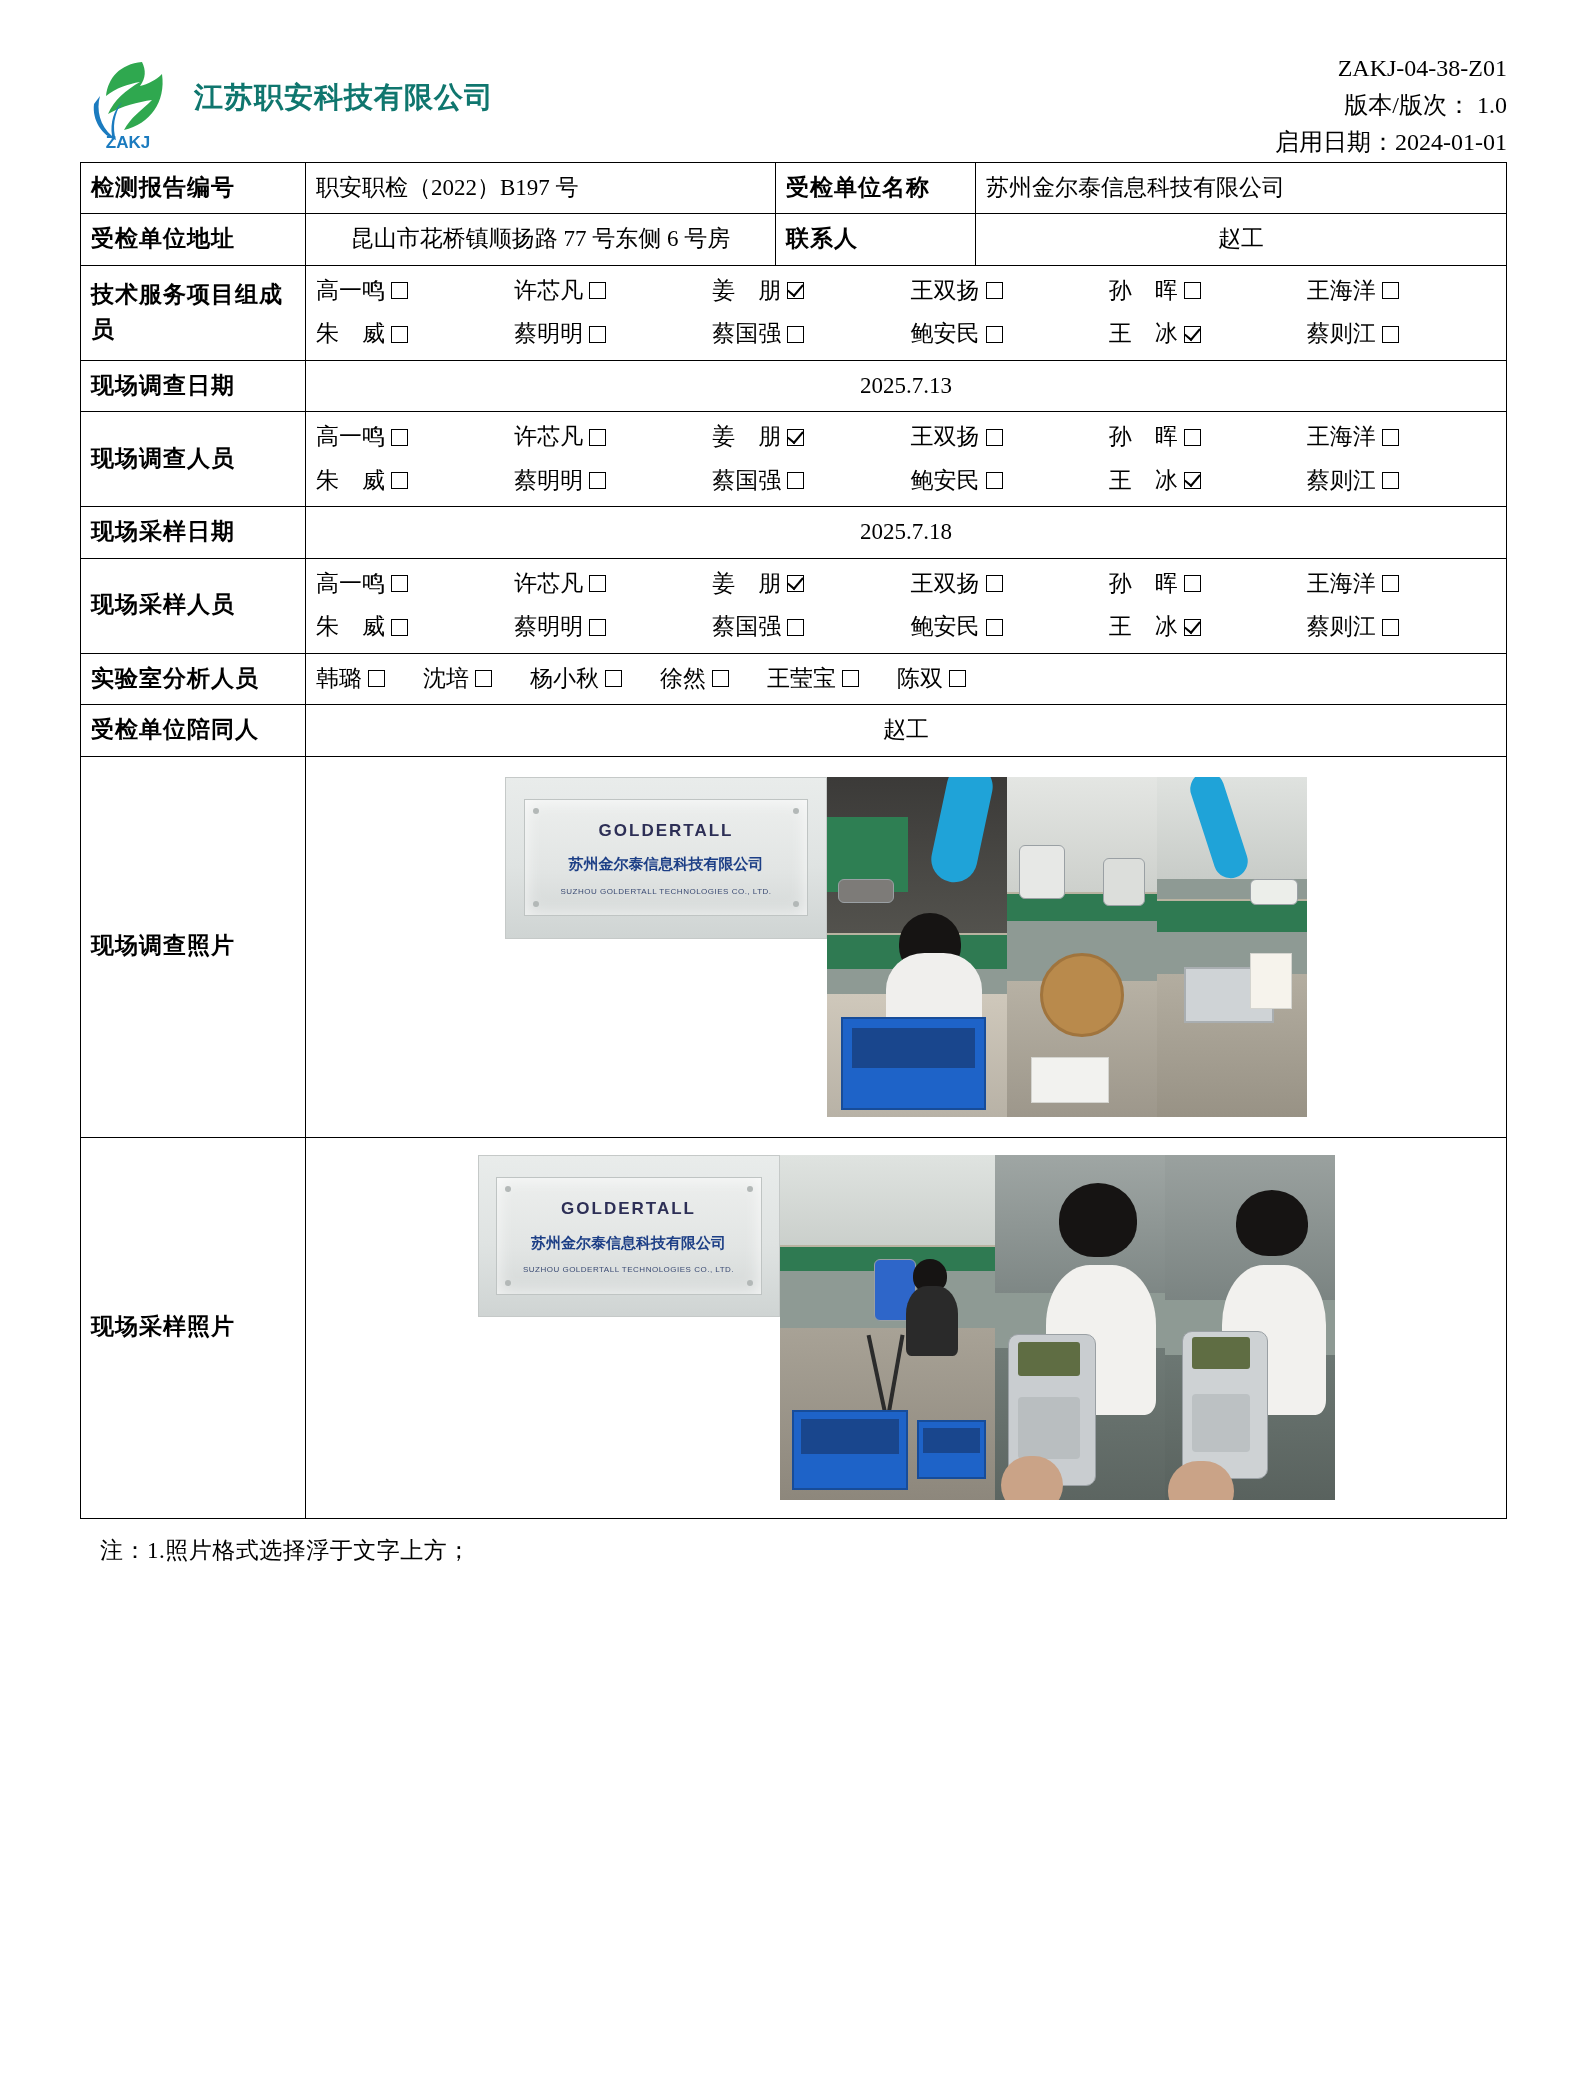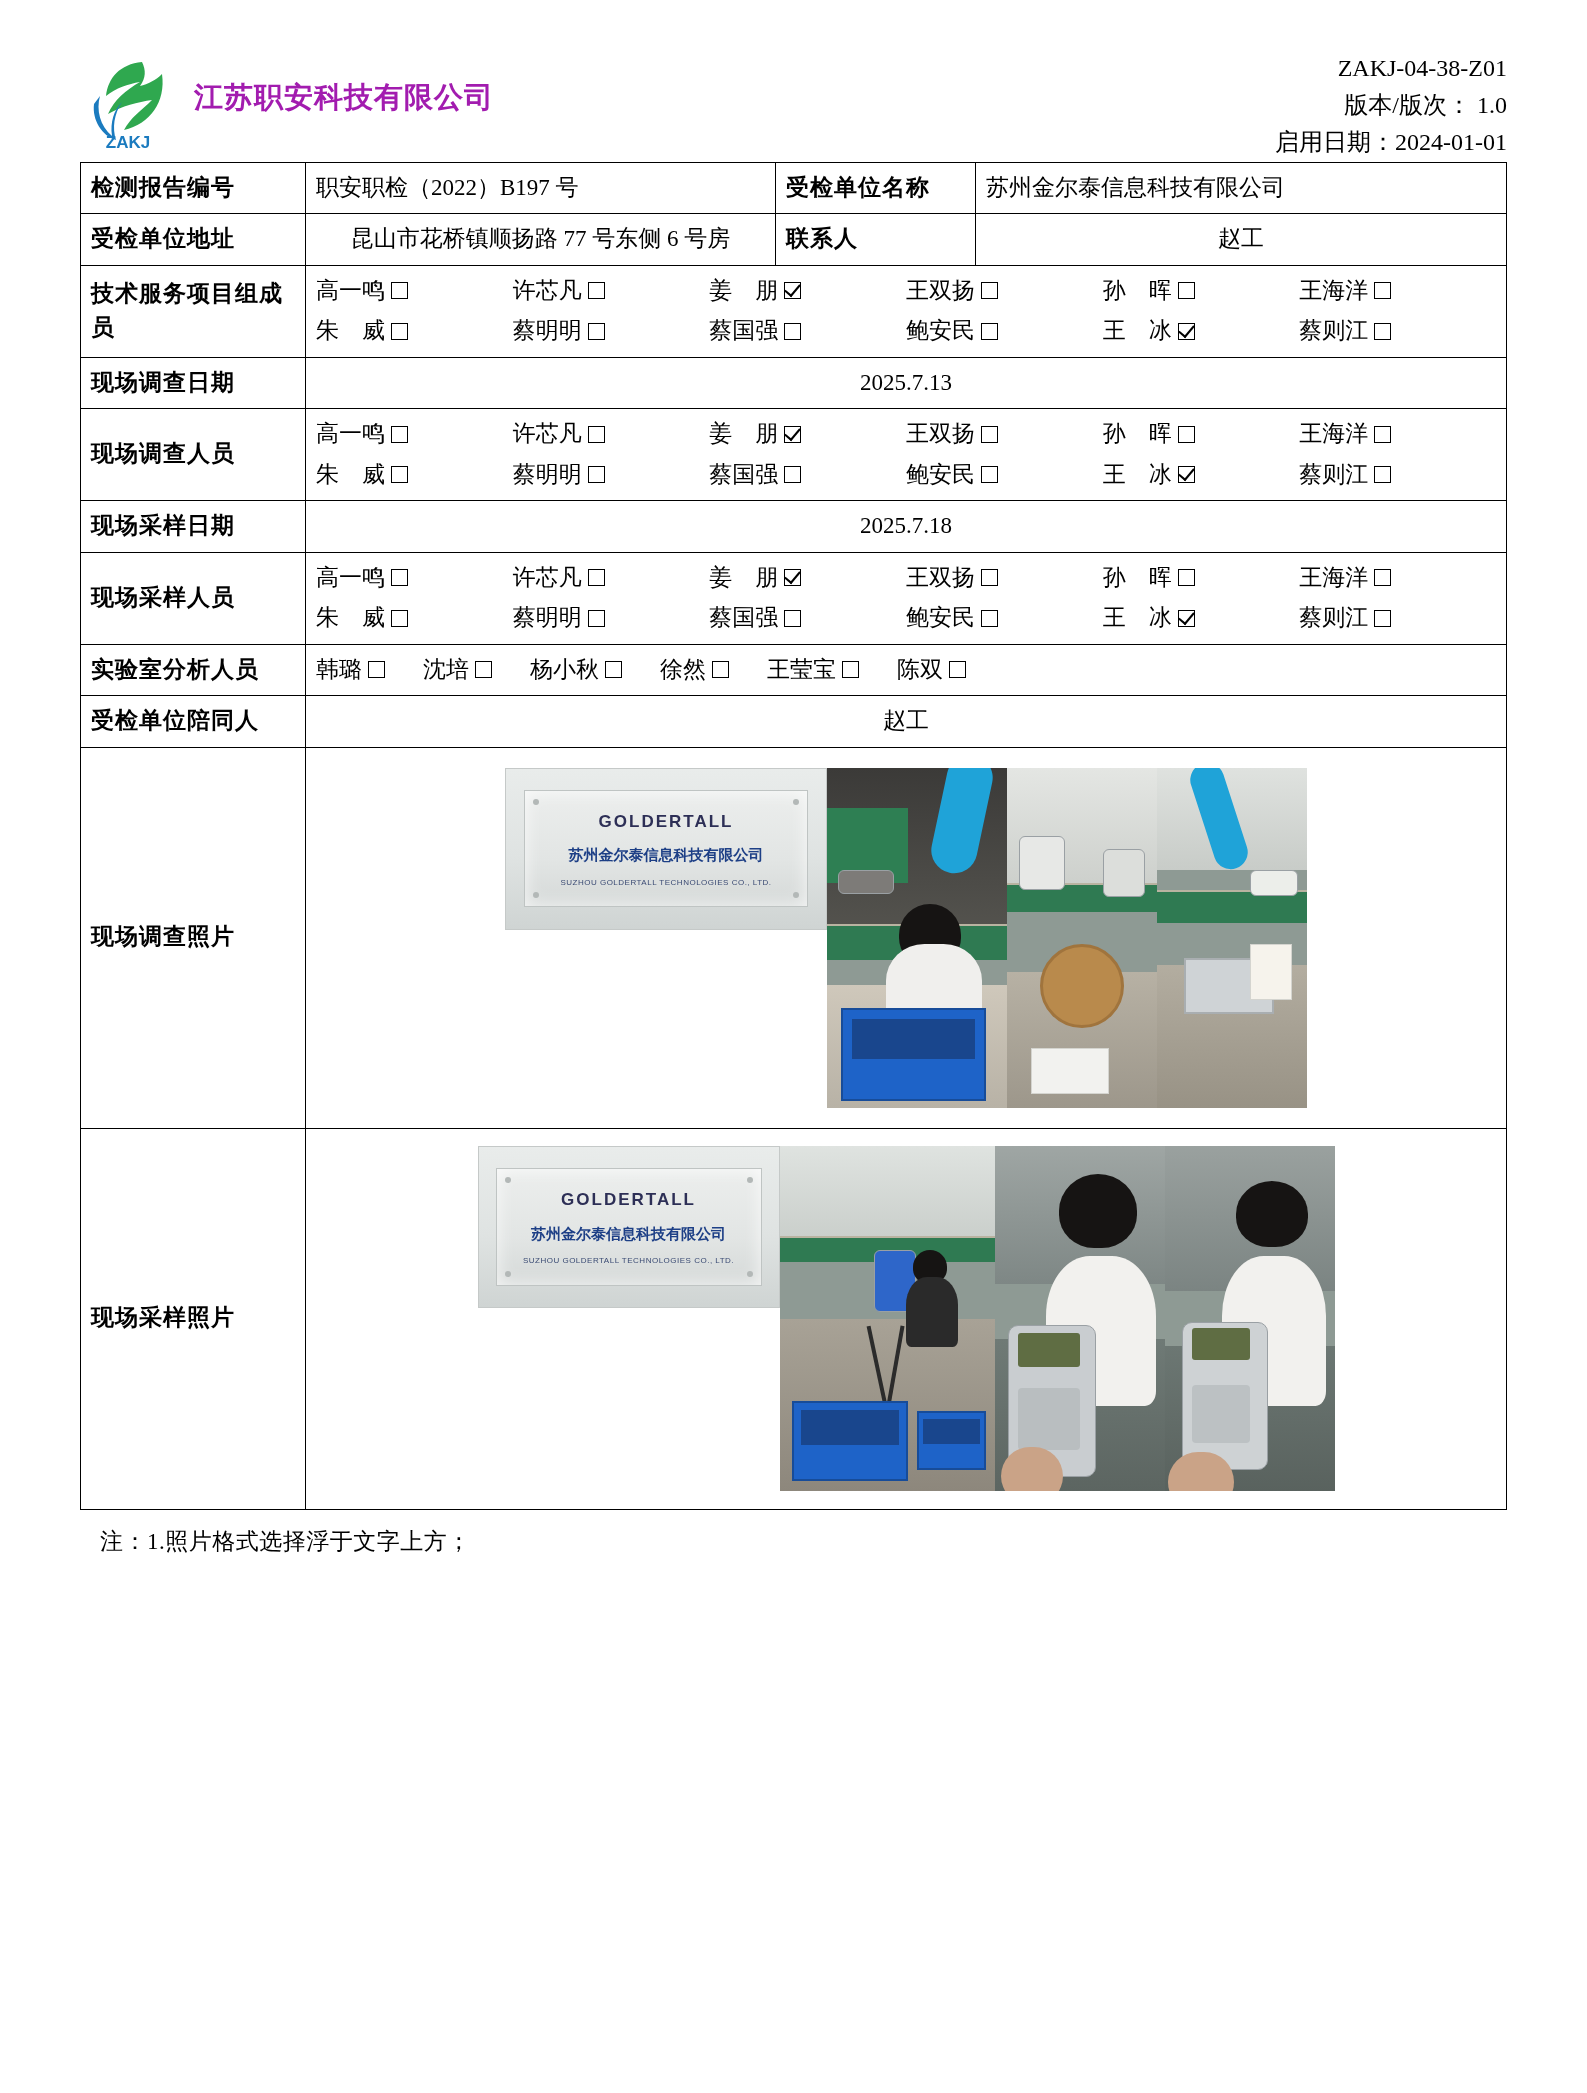--- a/index.html
+++ b/index.html
@@ -37,21 +37,21 @@
   .logo {
     width: 96px;
     height: 108px;
     position: relative;
   }
   .logo svg { display: block; }
   .brand-name {
     font-family: "Liberation Serif", serif;
     font-size: 29px;
     font-weight: bold;
-    color: #a21caf;
+    color: #0f766e;
     letter-spacing: 1px;
     white-space: nowrap;
   }
   .header-right {
     text-align: right;
     font-size: 24px;
     line-height: 1.55;
     padding-top: 6px;
     font-family: "Liberation Serif", serif;
   }
@@ -90,20 +90,21 @@
     text-align: left;
   }
   td.val.center { text-align: center; }
 
   .people-grid {
     display: grid;
     grid-template-columns: repeat(6, 1fr);
     row-gap: 6px;
     column-gap: 0px;
     width: 100%;
+    gap: 9px;
   }
   .person {
     display: flex;
     align-items: center;
     justify-content: flex-start;
     font-size: 23px;
     white-space: nowrap;
   }
   .person .nm {
     display: inline-block;

